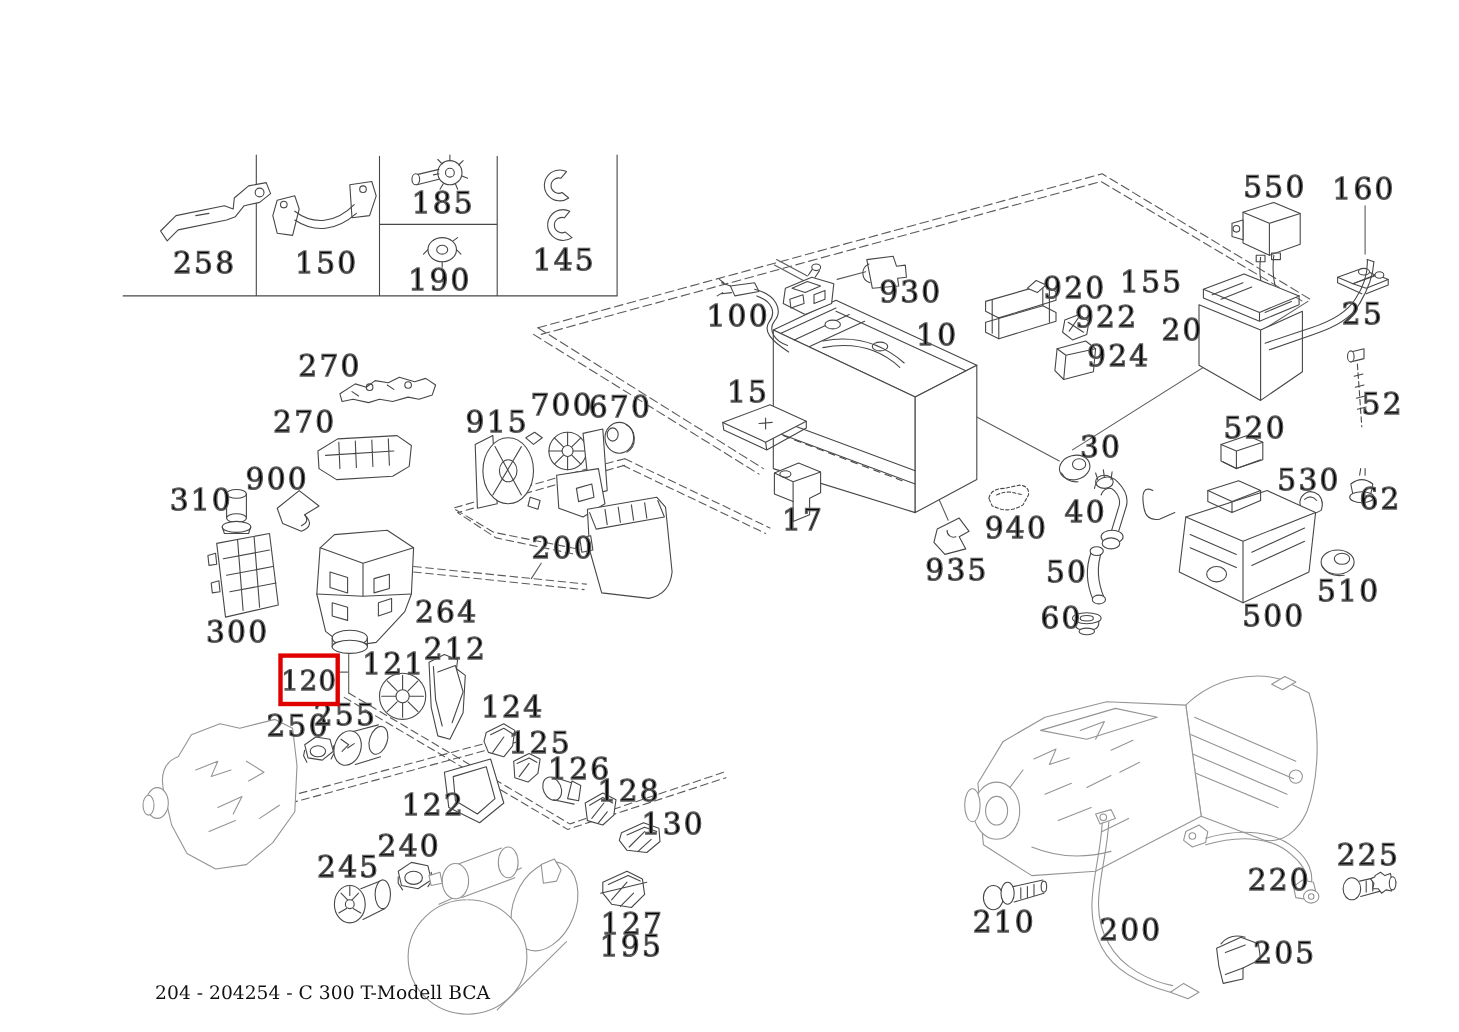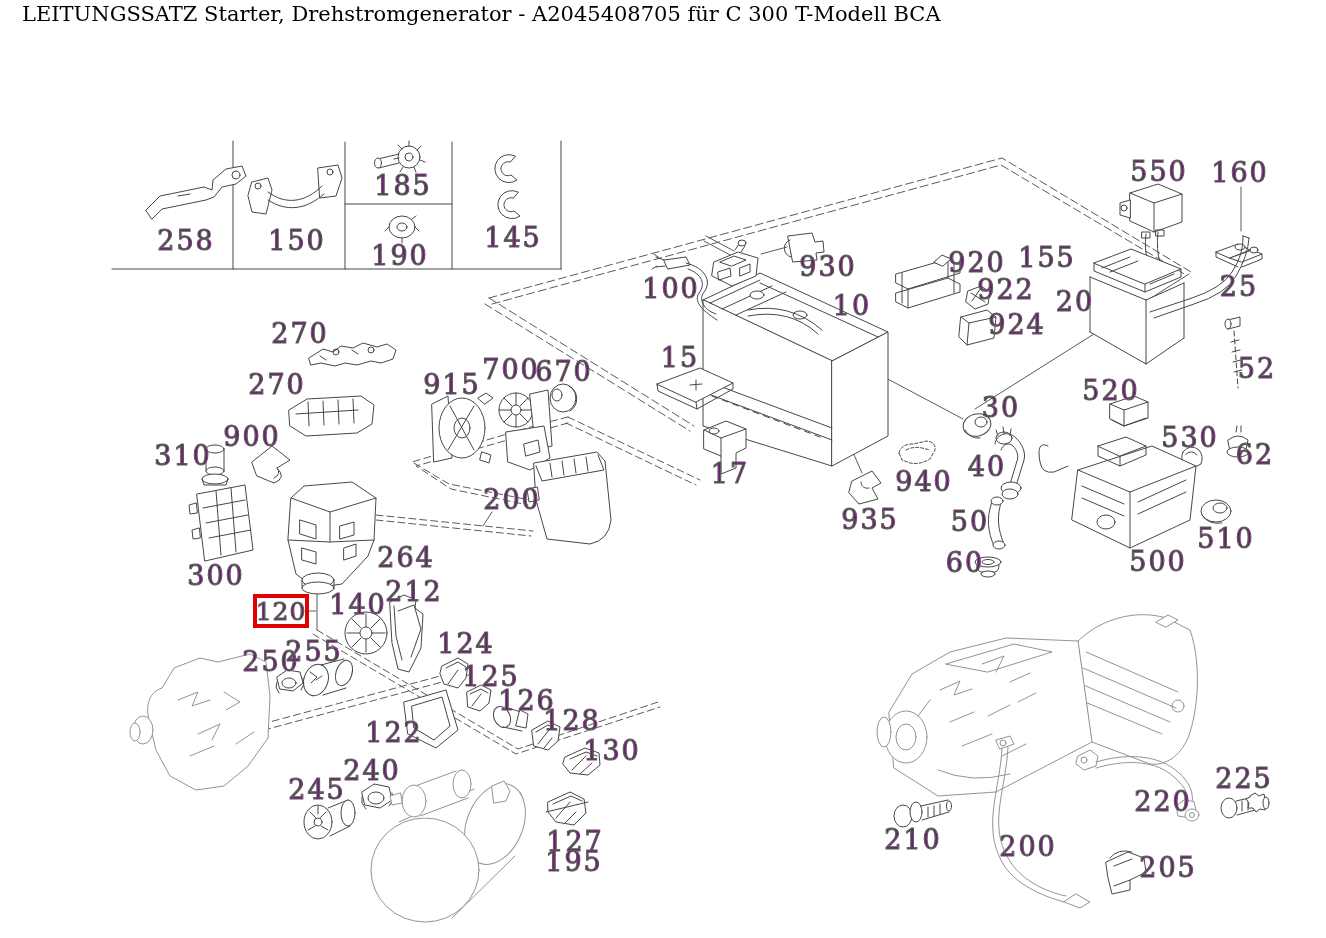--- a/index.html
+++ b/index.html
@@ -2,32 +2,31 @@
 <html><head>
 <meta charset="utf-8">
 <style>
   html,body{margin:0;padding:0;background:#fff;}
   .stage{position:relative;width:1326px;height:938px;background:#fff;overflow:hidden;
          font-family:"DejaVu Serif","Liberation Serif",serif;}
   .title{position:absolute;left:22px;top:2px;font-size:21px;color:#000;white-space:nowrap;}
   .footer{position:absolute;left:141px;top:893px;font-size:17px;color:#111;white-space:nowrap;}
   svg.art{position:absolute;left:0;top:0;}
   .co{position:absolute;transform:translate(-50%,-50%);font-size:27px;line-height:1;
-      color:#701a75;-webkit-text-stroke:1.15px #5f5f5f;letter-spacing:2px;white-space:nowrap;
+      color:#000000;-webkit-text-stroke:1.15px #5f5f5f;letter-spacing:2px;white-space:nowrap;
       cursor:pointer;user-select:none;}
-  .hl{position:absolute;left:253px;top:594px;width:56px;height:34px;box-sizing:border-box;
+  .hl{position:absolute;left:253px;top:594px;width:56px;height:48px;box-sizing:border-box;
       display:flex;align-items:center;justify-content:center;}
   .hl .co{position:static;transform:none;font-size:25px;letter-spacing:1px;}
 </style>
 </head>
 <body>
 
 <div class="stage">
 
-  <div class="title">LEITUNGSSATZ Starter, Drehstromgenerator - A2045408705 für C 300 T-Modell BCA</div>
 
   <svg class="art" width="1326" height="938" viewBox="0 0 1326 938">
     <g fill="none" stroke="#474747" stroke-width="1" stroke-linecap="round" stroke-linejoin="round">
 
       <g>
         <path d="M233,141 V269 M345,142 V269 M452,142 V269 M561,141 V269 M112,269 H561 M345,204 H452"></path>
       </g>
 
       <g stroke="#5b5b5b">
         <path stroke-dasharray="8 4" d="M489,298 L1002,158 L1191,272 M492,304 L1001,165 L1186,275"></path>
@@ -425,21 +424,21 @@
   <div class="co" style="left:277px;top:384px">270</div>
   <div class="co" style="left:252px;top:436px">900</div>
   <div class="co" style="left:183px;top:455px">310</div>
   <div class="co" style="left:216px;top:575px">300</div>
   <div class="co" style="left:452px;top:384px">915</div>
   <div class="co" style="left:511px;top:369px">700</div>
   <div class="co" style="left:564px;top:371px">670</div>
   <div class="co" style="left:512px;top:499px">200</div>
   <div class="co" style="left:406px;top:557px">264</div>
   <div class="co" style="left:414px;top:591px">212</div>
-  <div class="co" style="left:358px;top:604px">140</div>
+  <div class="co" style="left:358px;top:604px">121</div>
   <div class="co" style="left:271px;top:661px">250</div>
   <div class="co" style="left:314px;top:651px">255</div>
   <div class="co" style="left:466px;top:643px">124</div>
   <div class="co" style="left:491px;top:676px">125</div>
   <div class="co" style="left:527px;top:700px">126</div>
   <div class="co" style="left:572px;top:720px">128</div>
   <div class="co" style="left:612px;top:750px">130</div>
   <div class="co" style="left:394px;top:732px">122</div>
   <div class="co" style="left:372px;top:770px">240</div>
   <div class="co" style="left:317px;top:789px">245</div>
@@ -458,28 +457,29 @@
   <div class="co" style="left:1001px;top:407px">30</div>
   <div class="co" style="left:924px;top:481px">940</div>
   <div class="co" style="left:870px;top:519px">935</div>
   <div class="co" style="left:987px;top:466px">40</div>
   <div class="co" style="left:970px;top:521px">50</div>
   <div class="co" style="left:965px;top:562px">60</div>
   <div class="co" style="left:1159px;top:171px">550</div>
   <div class="co" style="left:1240px;top:172px">160</div>
   <div class="co" style="left:1239px;top:286px">25</div>
   <div class="co" style="left:1257px;top:368px">52</div>
-  <div class="co" style="left:1111px;top:390px">520</div>
+  <div class="co" style="left:1141px;top:390px">520</div>
   <div class="co" style="left:1190px;top:437px">530</div>
   <div class="co" style="left:1255px;top:454px">62</div>
   <div class="co" style="left:1226px;top:538px">510</div>
   <div class="co" style="left:1158px;top:561px">500</div>
   <div class="co" style="left:913px;top:839px">210</div>
   <div class="co" style="left:1028px;top:846px">200</div>
   <div class="co" style="left:1163px;top:801px">220</div>
   <div class="co" style="left:1244px;top:778px">225</div>
   <div class="co" style="left:1168px;top:867px">205</div>
 
   <div class="hl" style="border: 4px solid rgb(225, 0, 0);">
     <div class="co">120</div>
   </div>
 
+  <div class="footer">204 - 204254 - C 300 T-Modell BCA</div>
 </div>
 
 </body></html>

